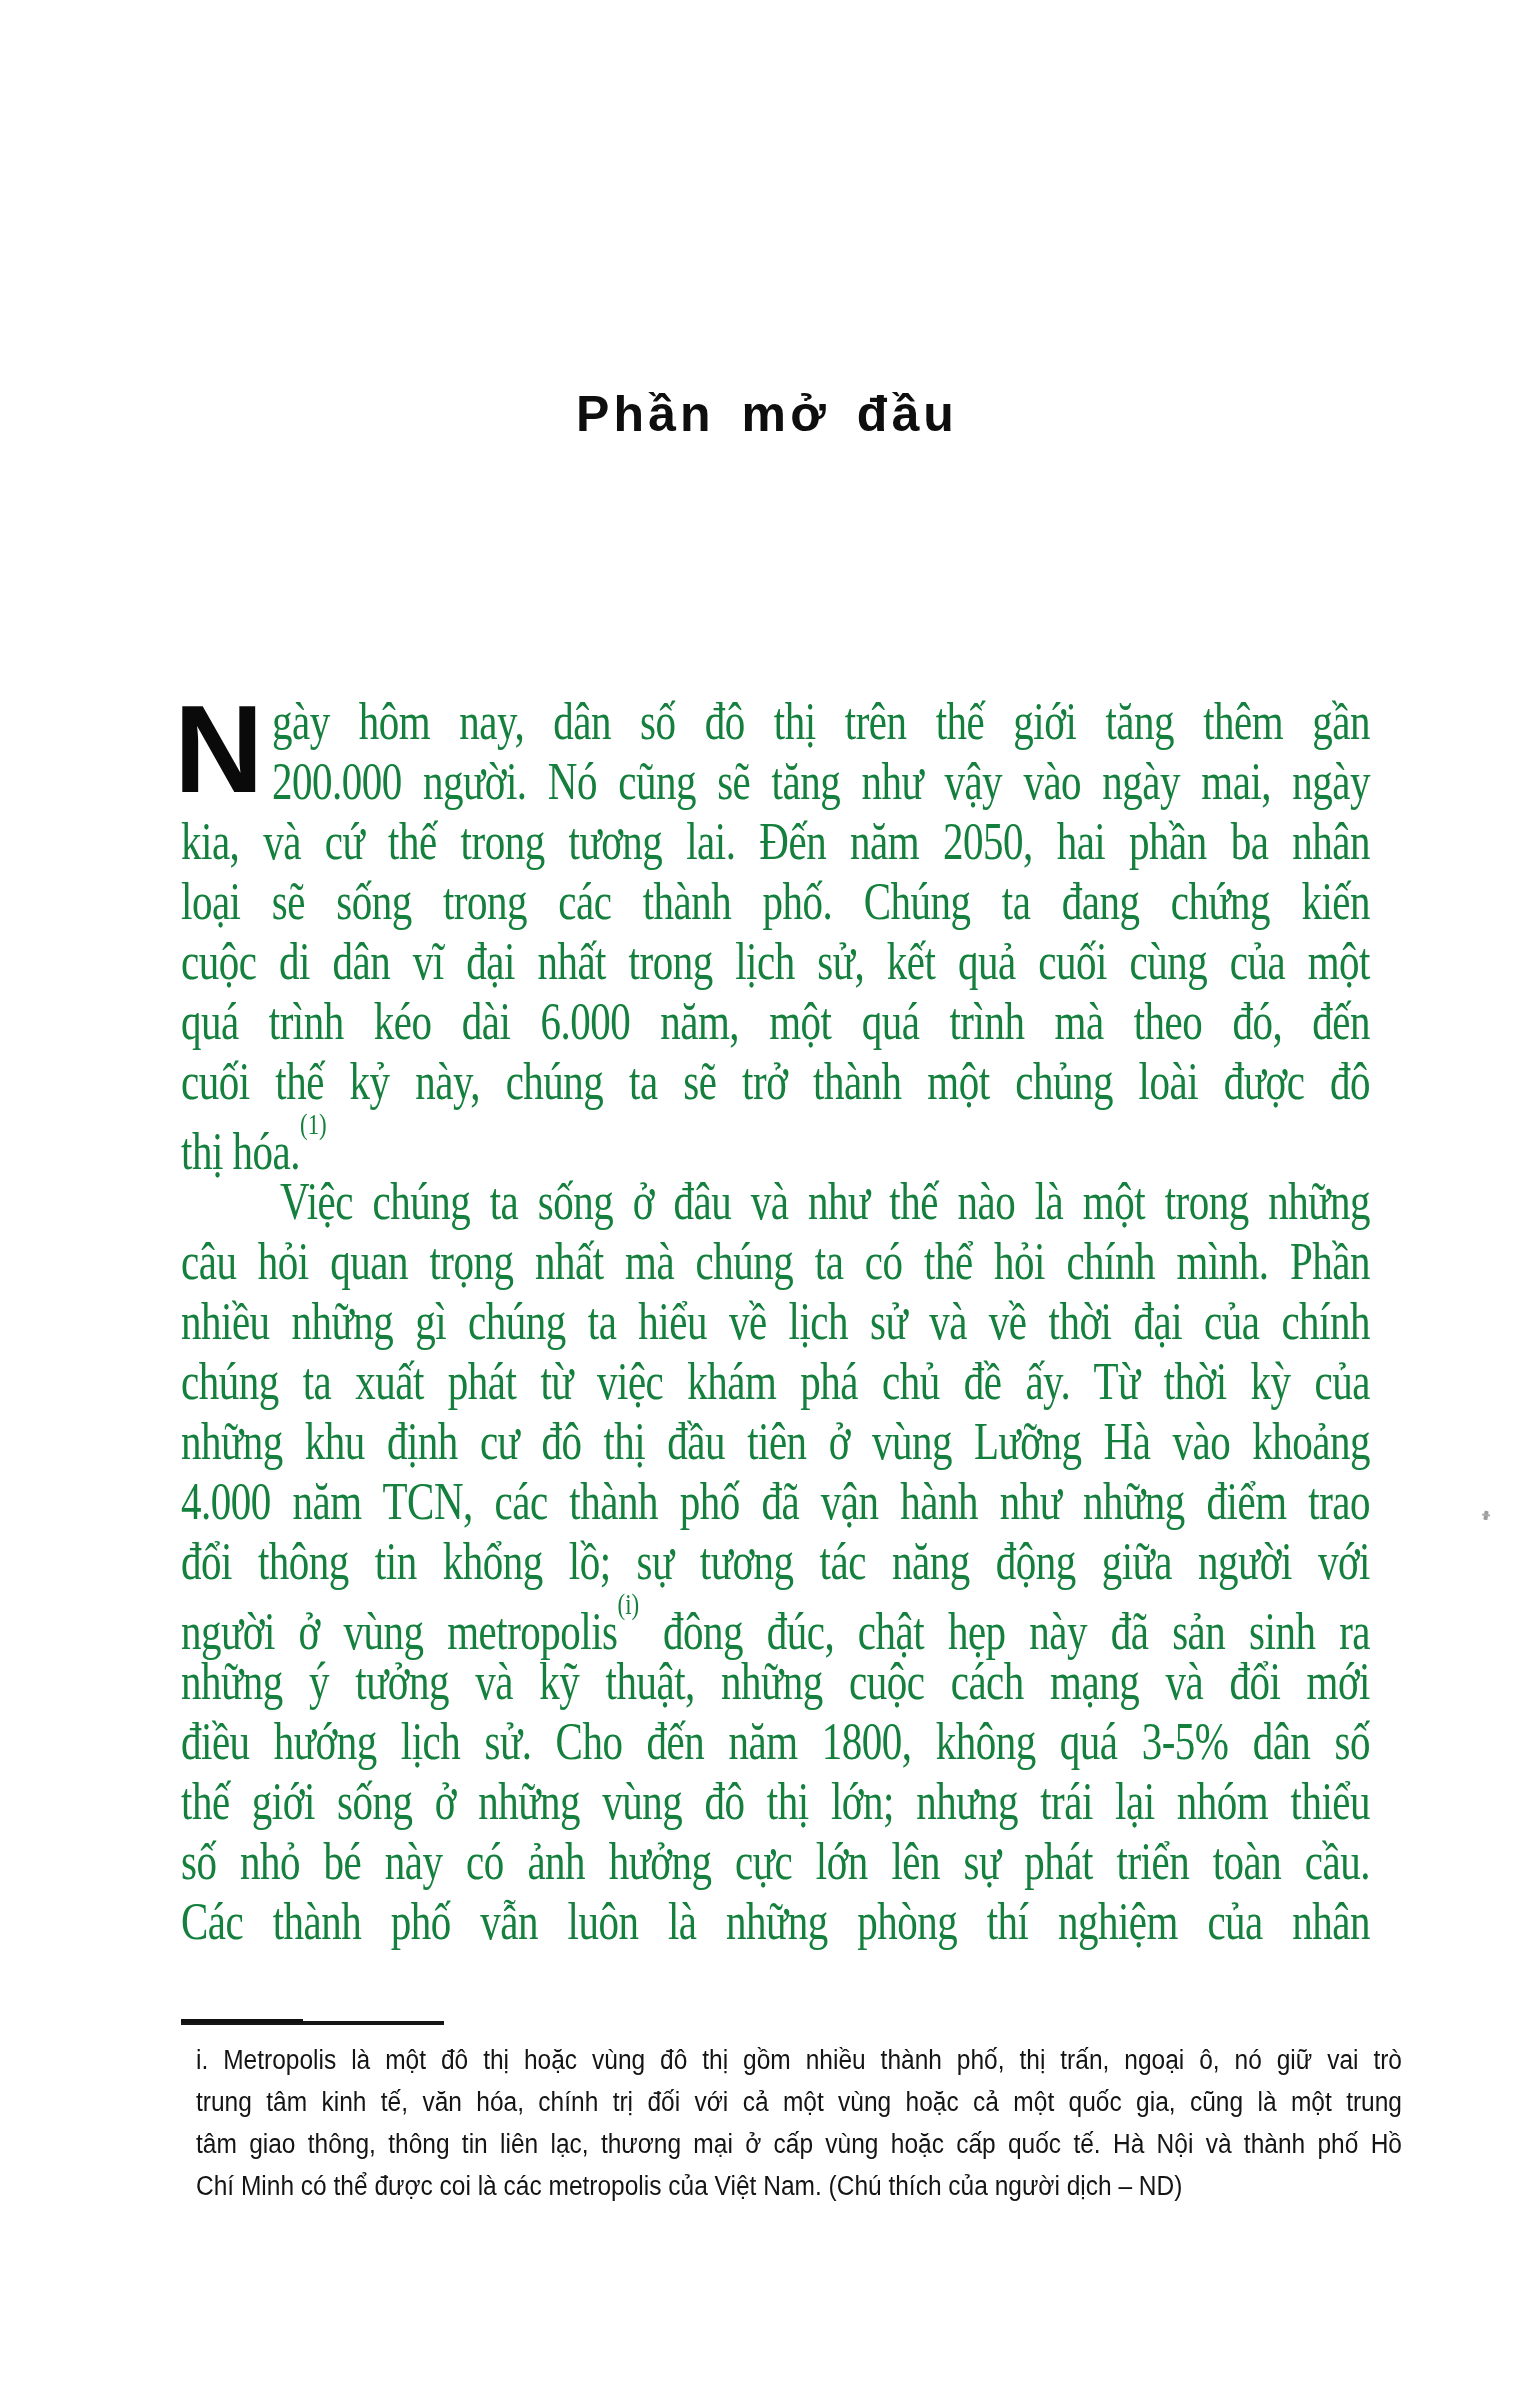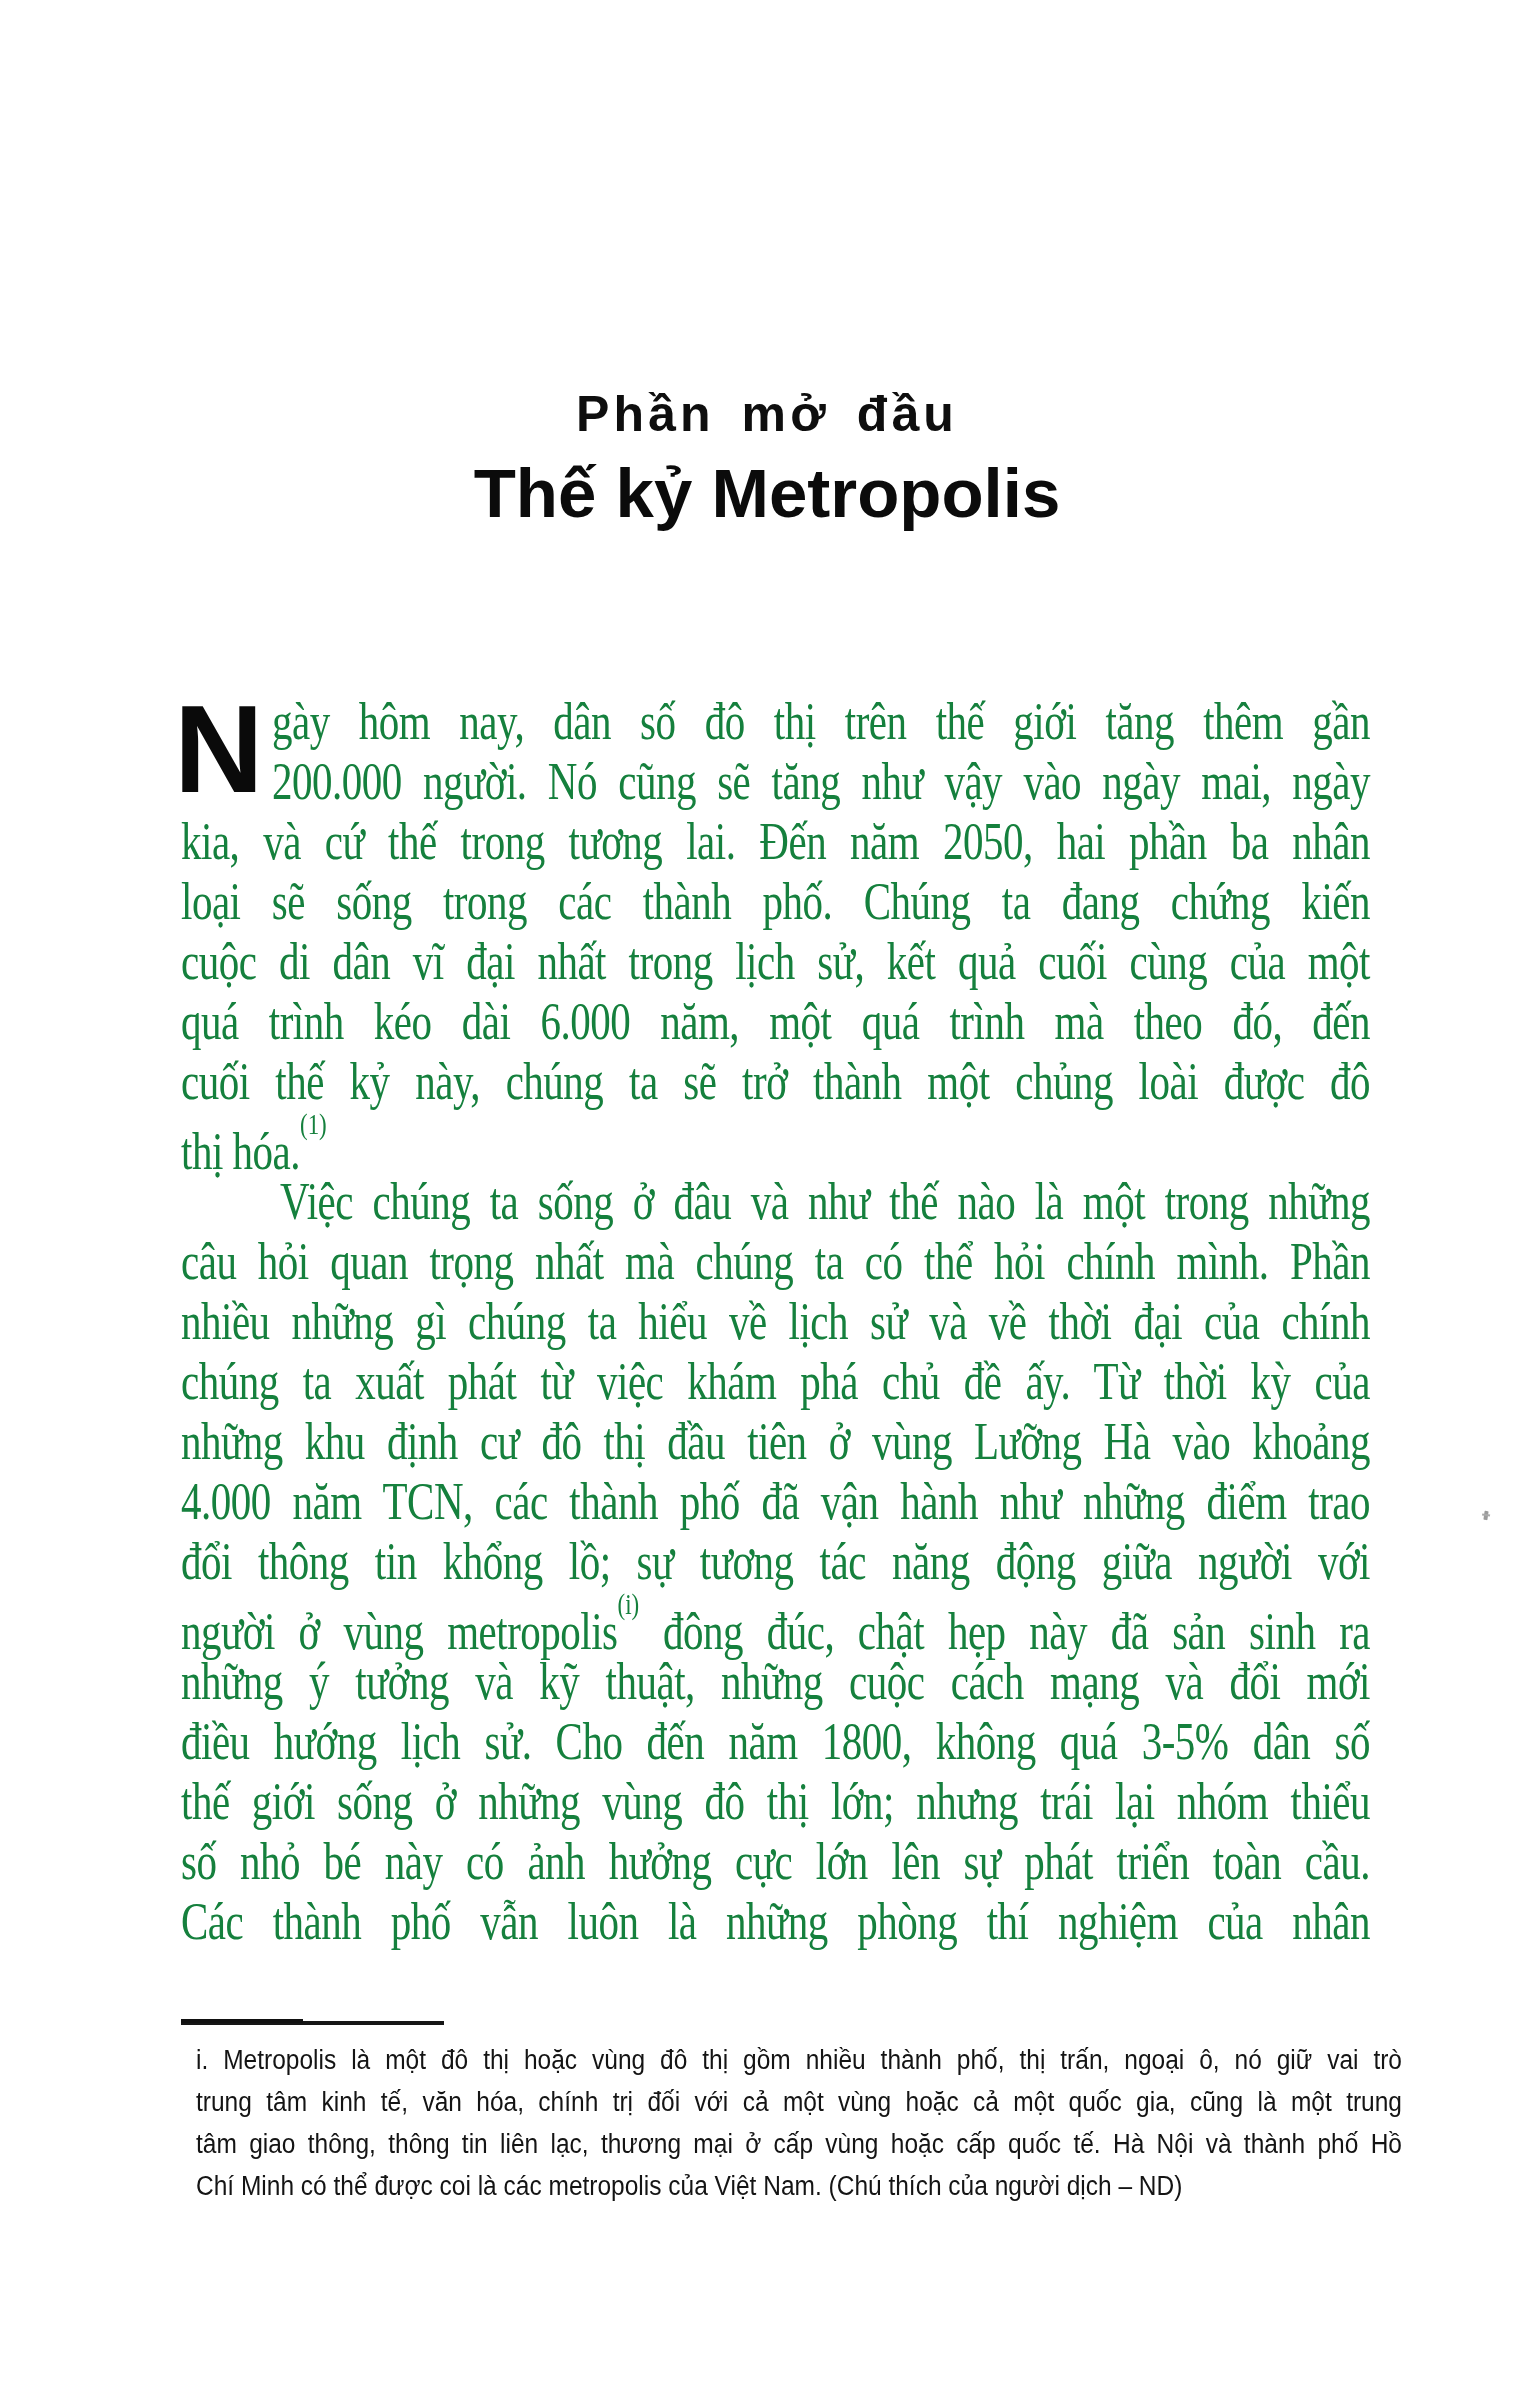--- a/index.html
+++ b/index.html
@@ -83,21 +83,20 @@
     content:"";position:absolute;left:-2.4px;top:3.3px;width:8.2px;height:1.6px;background:#9b9b9b;
   }
 </style>
 </head>
 <body>
 
 <div class="page">
 
   <div class="kicker">Phần mở đầu</div>
 
-  <div class="title">Thế kỷ Metropolis</div>
 
   <div class="dropcap">N</div>
 
   <div class="bodytext">
       <div class="line j dropcap-ind"><span>gày hôm nay, dân số đô thị trên thế giới tăng thêm gần</span></div>
       <div class="line j dropcap-ind"><span>200.000 người. Nó cũng sẽ tăng như vậy vào ngày mai, ngày</span></div>
       <div class="line j"><span>kia, và cứ thế trong tương lai. Đến năm 2050, hai phần ba nhân</span></div>
       <div class="line j"><span>loại sẽ sống trong các thành phố. Chúng ta đang chứng kiến</span></div>
       <div class="line j"><span>cuộc di dân vĩ đại nhất trong lịch sử, kết quả cuối cùng của một</span></div>
       <div class="line j"><span>quá trình kéo dài 6.000 năm, một quá trình mà theo đó, đến</span></div>

